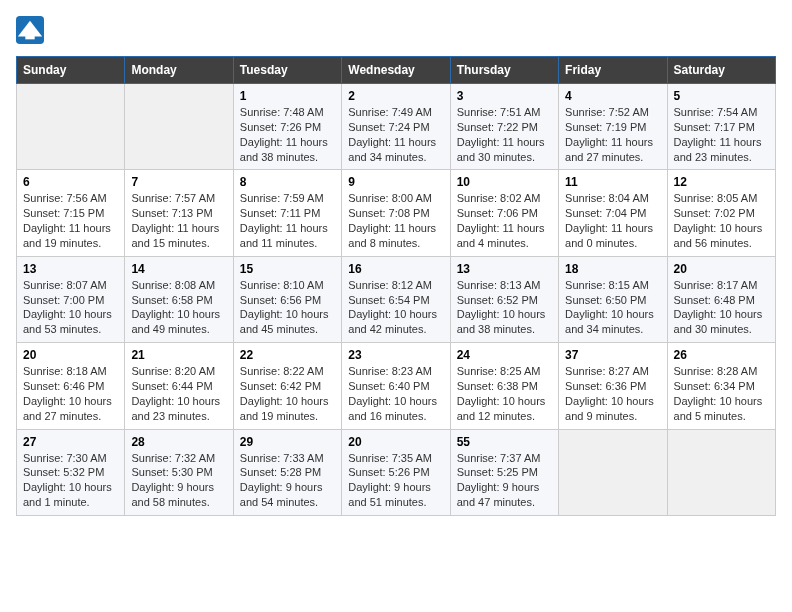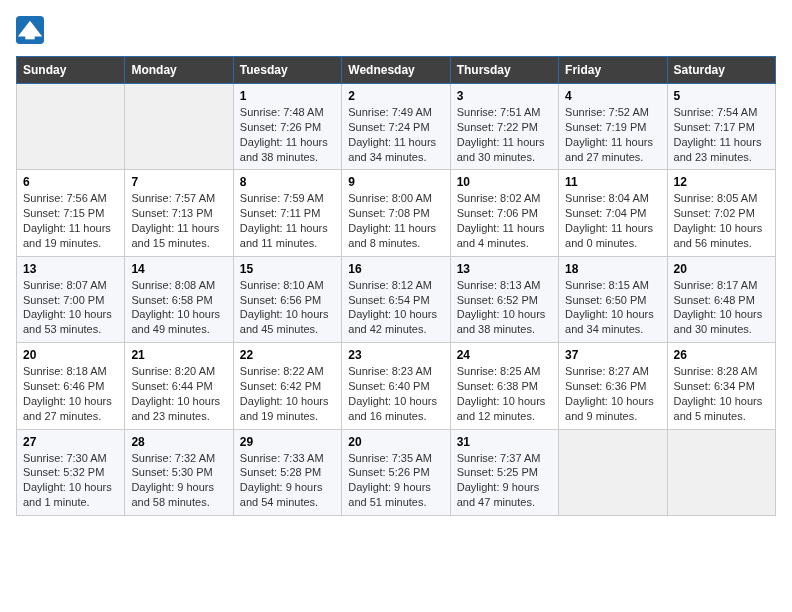--- a/index.html
+++ b/index.html
@@ -248,20 +248,20 @@
         </td>
         <td>
           <span class="day-num">29</span>
           <div class="cell-content">Sunrise: 7:33 AM<br>Sunset: 5:28 PM<br>Daylight: 9 hours and 54 minutes.</div>
         </td>
         <td>
           <span class="day-num">20</span>
           <div class="cell-content">Sunrise: 7:35 AM<br>Sunset: 5:26 PM<br>Daylight: 9 hours and 51 minutes.</div>
         </td>
         <td>
-          <span class="day-num">31</span>
+          <span class="day-num">55</span>
           <div class="cell-content">Sunrise: 7:37 AM<br>Sunset: 5:25 PM<br>Daylight: 9 hours and 47 minutes.</div>
         </td>
         <td class="empty-cell"></td>
         <td class="empty-cell"></td>
       </tr>
     </tbody>
 </table>
 
 </body></html>

